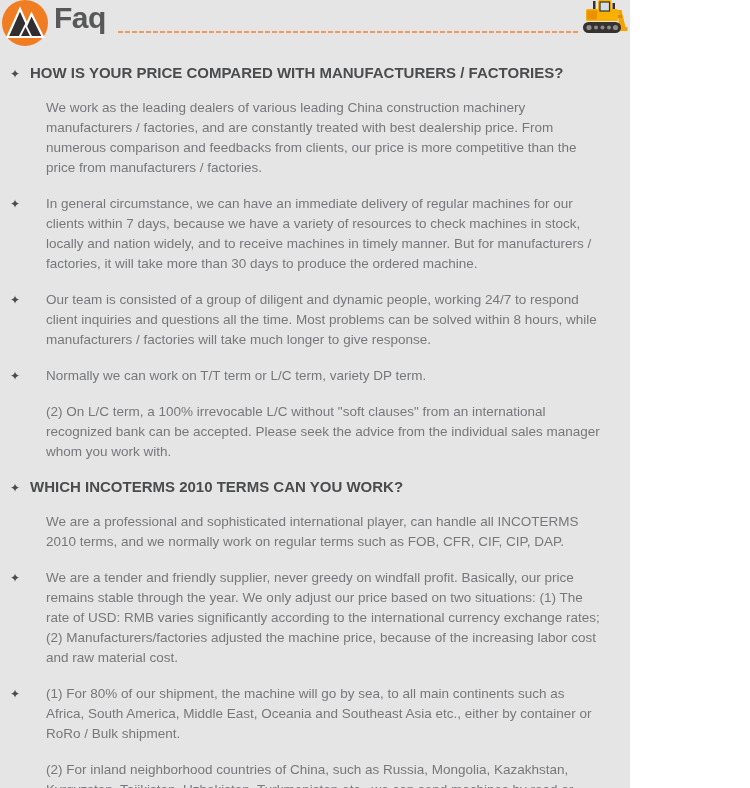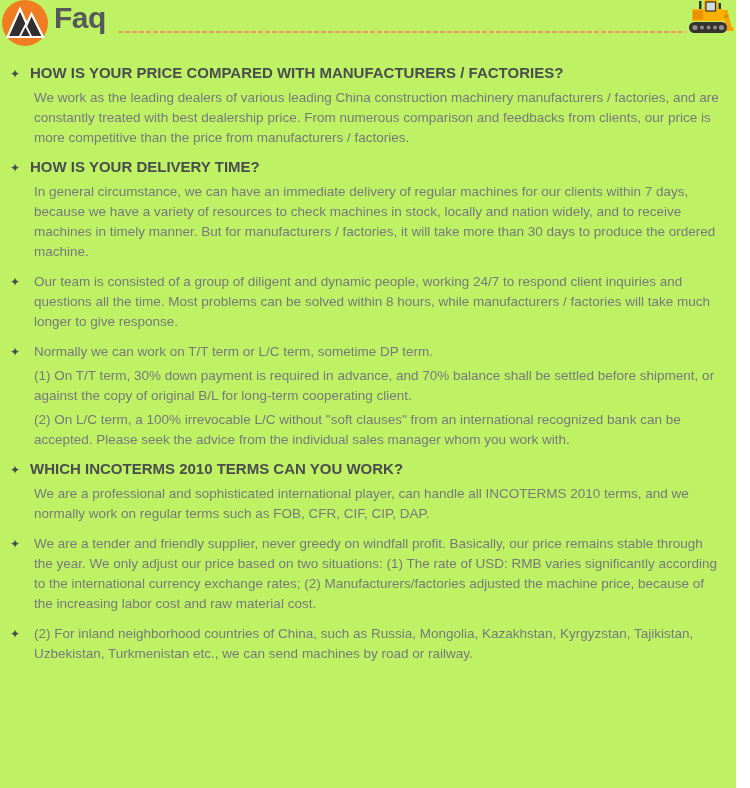--- a/index.html
+++ b/index.html
@@ -1,19 +1,19 @@
 <!DOCTYPE html>
 <html><head>
 <meta charset="utf-8">
 <style>
   html,body{margin:0;padding:0;background:#ffffff;}
   .page{
-    width:736px;height:788px;box-sizing:border-box;
+    width:630px;height:788px;box-sizing:border-box;
     font-family:"Liberation Sans", sans-serif;
-    background:#bef264;overflow:hidden;
+    background:#e5e5e5;overflow:hidden;
   }
   
   .hdr{position:relative;height:48px;margin-bottom:16px;}
   .logo{position:absolute;left:2px;top:0;width:46px;height:46px;}
   .title{
     position:absolute;left:54px;top:1px;margin:0;
     font-size:30px;font-weight:bold;color:#57585a;letter-spacing:-0.5px;
   }
   .rule{
     position:absolute;left:118px;right:50px;top:31px;height:2px;
@@ -26,21 +26,21 @@
   .faq-item h2{
     position:relative;margin:0 0 6px 0;padding-left:30px;
     font-size:15px;line-height:18px;font-weight:bold;color:#4b4c4e;
   }
   .bullet{
     position:absolute;left:10px;top:1px;
     font-size:12px;color:#4b4c4e;font-weight:normal;
   }
   .ans{margin:0 12px 0 30px;}
   .ans p{
-    margin:4px;font-size:13.5px;line-height:20px;color:#77787b;
+    margin:16px;font-size:13.5px;line-height:20px;color:#77787b;
   }
 </style>
 </head>
 <body>
 
 <div class="page">
 
   <header class="hdr">
     <span class="logo">
       <svg width="46" height="46" viewBox="0 0 46 46">
@@ -75,38 +75,37 @@
   <main class="faq">
 
     <section class="faq-item">
       <h2><span class="bullet">✦</span><span>HOW IS YOUR PRICE COMPARED WITH MANUFACTURERS / FACTORIES?</span></h2>
       <div class="ans">
         <p>We work as the leading dealers of various leading China construction machinery manufacturers / factories, and are constantly treated with best dealership price. From numerous comparison and feedbacks from clients, our price is more competitive than the price from manufacturers / factories.</p>
       </div>
     </section>
 
     <section class="faq-item">
-      <h2><span class="bullet">✦</span><span>HOW IS YOUR DELIVERY TIME?</span></h2>
+      <h2><span class="bullet">✦</span></h2>
       <div class="ans">
         <p>In general circumstance, we can have an immediate delivery of regular machines for our clients within 7 days, because we have a variety of resources to check machines in stock, locally and nation widely, and to receive machines in timely manner. But for manufacturers / factories, it will take more than 30 days to produce the ordered machine.</p>
       </div>
     </section>
 
     <section class="faq-item">
       <h2><span class="bullet">✦</span></h2>
       <div class="ans">
         <p>Our team is consisted of a group of diligent and dynamic people, working 24/7 to respond client inquiries and questions all the time. Most problems can be solved within 8 hours, while manufacturers / factories will take much longer to give response.</p>
       </div>
     </section>
 
     <section class="faq-item">
       <h2><span class="bullet">✦</span></h2>
       <div class="ans">
-        <p>Normally we can work on T/T term or L/C term, sometime DP term.</p>
-        <p>(1) On T/T term, 30% down payment is required in advance, and 70% balance shall be settled before shipment, or against the copy of original B/L for long-term cooperating client.</p>
+        <p>Normally we can work on T/T term or L/C term, variety DP term.</p>
         <p>(2) On L/C term, a 100% irrevocable L/C without "soft clauses" from an international recognized bank can be accepted. Please seek the advice from the individual sales manager whom you work with.</p>
       </div>
     </section>
 
     <section class="faq-item">
       <h2><span class="bullet">✦</span><span>WHICH INCOTERMS 2010 TERMS CAN YOU WORK?</span></h2>
       <div class="ans">
         <p>We are a professional and sophisticated international player, can handle all INCOTERMS 2010 terms, and we normally work on regular terms such as FOB, CFR, CIF, CIP, DAP.</p>
       </div>
     </section>
@@ -114,19 +113,20 @@
     <section class="faq-item">
       <h2><span class="bullet">✦</span></h2>
       <div class="ans">
         <p>We are a tender and friendly supplier, never greedy on windfall profit. Basically, our price remains stable through the year. We only adjust our price based on two situations: (1) The rate of USD: RMB varies significantly according to the international currency exchange rates; (2) Manufacturers/factories adjusted the machine price, because of the increasing labor cost and raw material cost.</p>
       </div>
     </section>
 
     <section class="faq-item">
       <h2><span class="bullet">✦</span></h2>
       <div class="ans">
+        <p>(1) For 80% of our shipment, the machine will go by sea, to all main continents such as Africa, South America, Middle East, Oceania and Southeast Asia etc., either by container or RoRo / Bulk shipment.</p>
         <p>(2) For inland neighborhood countries of China, such as Russia, Mongolia, Kazakhstan, Kyrgyzstan, Tajikistan, Uzbekistan, Turkmenistan etc., we can send machines by road or railway.</p>
 
       </div>
     </section>
 
   </main>
 </div>
 
 </body></html>

